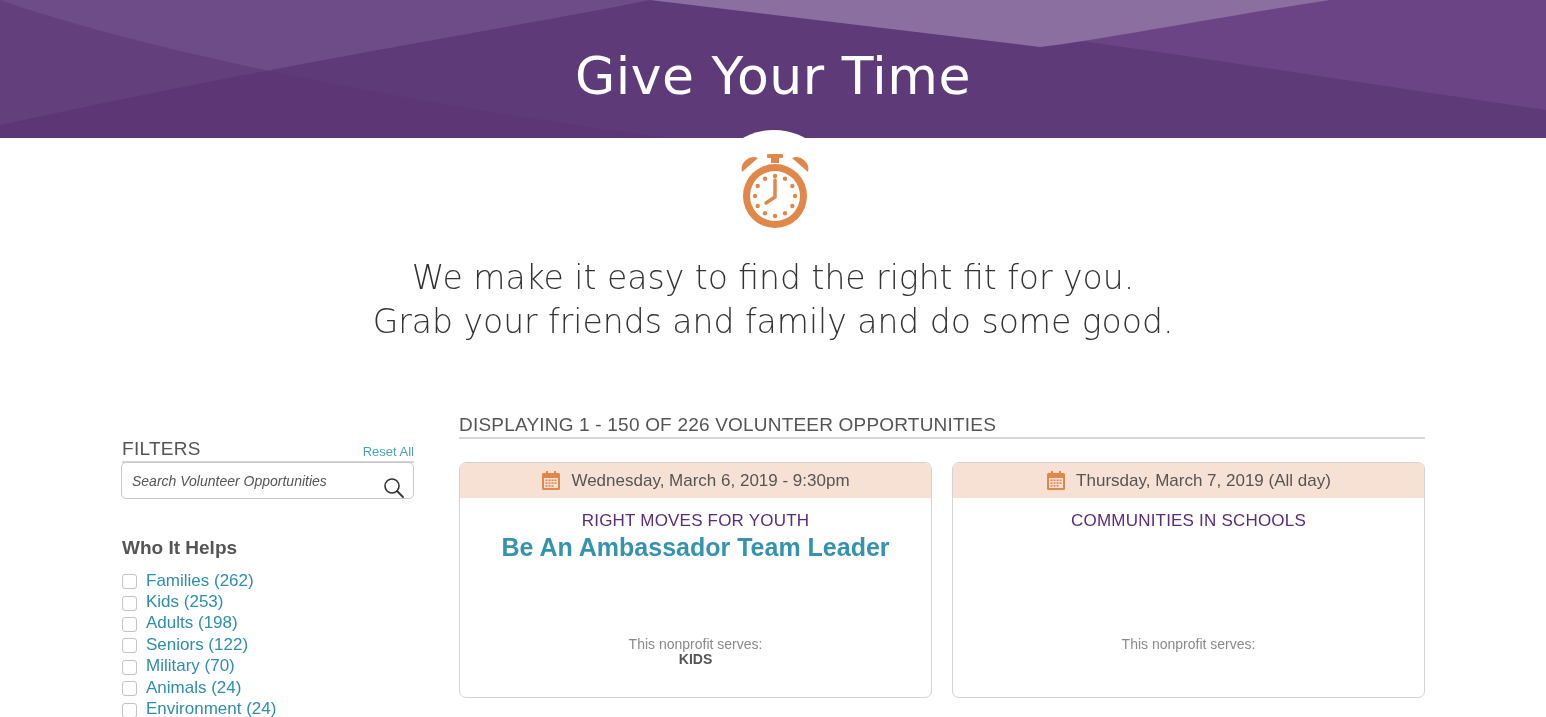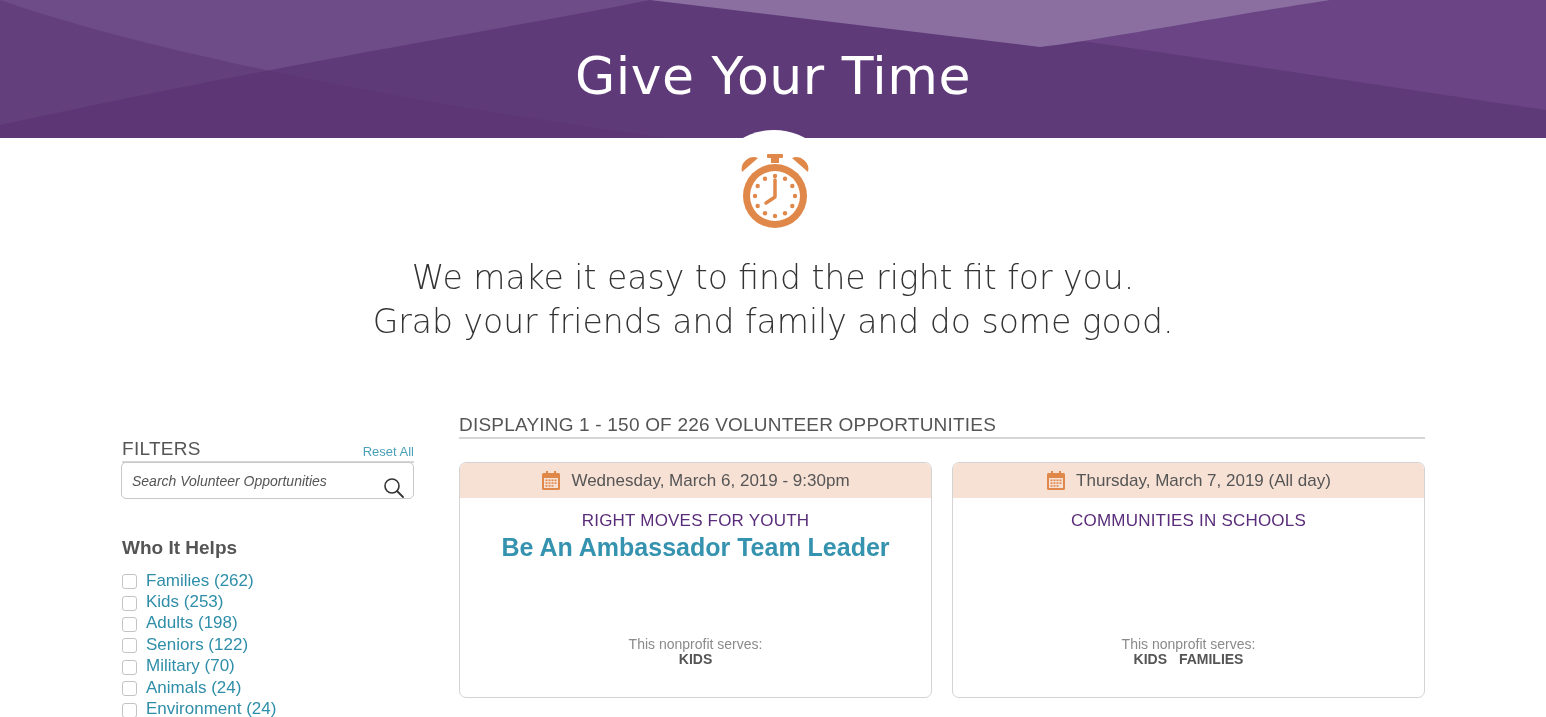--- a/index.html
+++ b/index.html
@@ -241,18 +241,14 @@
           <rect x="10.5" y="15.1" width="2" height="1.6"></rect>
       </g>
     </svg>
     <span>Thursday, March 7, 2019 (All day)</span>
   </div>
   <div class="card-body">
     <div class="org">COMMUNITIES IN SCHOOLS</div>
   </div>
   <div class="serves">
     <div class="serves-label">This nonprofit serves:</div>
-    <div class="serves-tags">
-      <span>KIDS</span>
-      <span>FAMILIES</span>
-    </div>
   </div>
 </div>
 
 </body></html>

